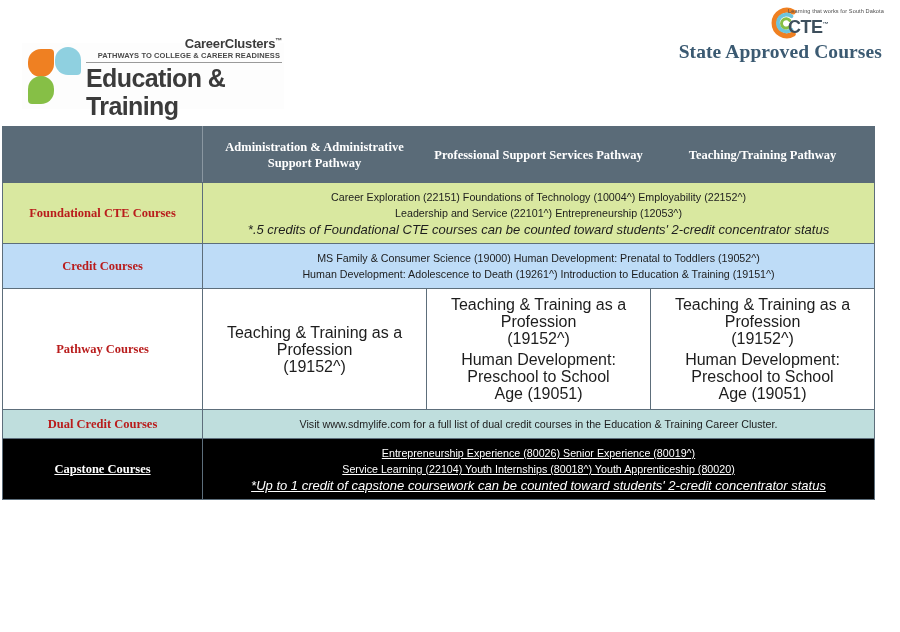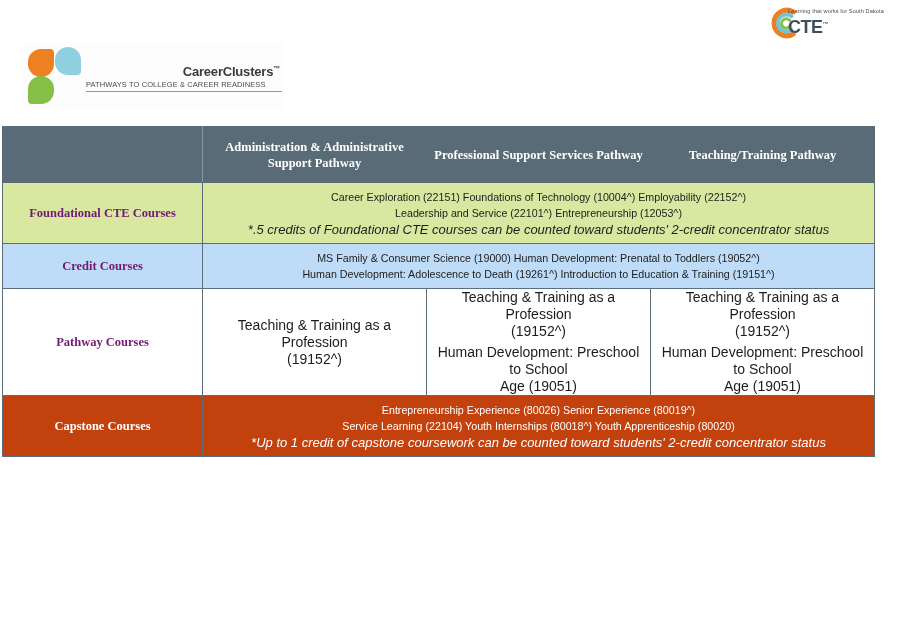--- a/index.html
+++ b/index.html
@@ -28,24 +28,25 @@
   .leaf.blue   { left: 27px; top: 0; background: #8fd0e0; border-radius: 13px 13px 4px 13px; }
   .leaf.green  { left: 0; top: 29px; background: #86bf46; border-radius: 13px 13px 13px 4px; }
   .cc-text { margin-left: 2px; padding-top: 2px; }
   .cc-title {
     text-align: right; font-weight: bold; color: #3b3b3b;
     font-size: 13px; letter-spacing: -0.2px; line-height: 14px;
     padding-right: 2px;
   }
   .cc-title sup { font-size: 7px; vertical-align: super; }
   .cc-sub {
-    text-align: left; color: #4a4a4a; font-size: 7.5px;
+    text-align: right; color: #4a4a4a; font-size: 7.5px;
     letter-spacing: 0.1px; line-height: 10px;
     border-bottom: 1px solid #9a9a9a; padding-bottom: 1px; padding-right: 2px;
     width: 196px;
+    font-weight: bold;
   }
   .cc-cluster {
     font-size: 25px; font-weight: bold; color: #3b3b3b;
     line-height: 28px; letter-spacing: -0.6px; margin-top: 1px;
   }
 
   
   .cte-logo { position: absolute; right: 12px; top: 4px; width: 122px; height: 38px; }
   .cte-swoosh { position: absolute; left: 0; top: 2px; width: 34px; height: 34px; }
   .cte-words { position: absolute; left: 22px; top: 4px; }
@@ -82,21 +83,21 @@
     font-size: 12.5px; line-height: 16px; text-align: center;
     padding: 10px 6px; height: 56px;
     border-color: #5a6b78;
   }
   tr.head-row th.blank { border-right: 1px solid #8a97a1; }
 
   
   td.rowlabel {
     text-align: center;
     font-family: "Liberation Serif", serif; font-weight: bold;
-    font-size: 12.5px; color: #701a75; padding: 6px 4px;
+    font-size: 12.5px; color: #b91c1c; padding: 6px 4px;
   }
   td.rowlabel.onDark { color: #ffffff; }
 
   
   td.content {
     text-align: center; padding: 6px 26px;
     font-size: 10.7px; line-height: 16px; color: #1d1d1d;
   }
   td.content.onDark { color: #ffffff; }
   td.content .note {
@@ -104,58 +105,60 @@
     line-height: 15px; margin-top: 1px;
   }
   td.content .line { display: block; }
 
   
   .bg-green  { background: #d9e8a0; }
   .bg-blue   { background: #bedcf7; }
   .bg-white  { background: #ffffff; }
   .bg-teal   { background: #bfdedd; }
   .bg-peach  { background: #f2c3a7; }
-  .bg-slate  { background: #c2410c; }
-
-  tr.r-pathway td.content { font-size: 14px; line-height: 17px; padding: 0 4px; }
+  .bg-slate  { background: #000000; text-decoration: underline; }
+
+  tr.r-pathway td.content { font-size: 16px; line-height: 17px; padding: 7px 4px; }
   tr.r-pathway td.content .pair { display: block; margin-top: 4px; }
   tr.r-dual td.content { font-size: 10.7px; }
 </style>
 </head>
 <body>
 
 <div class="page">
 
   <div class="header">
 
     <div class="cc-logo">
       <div class="cc-leaves">
         <span class="leaf orange"></span>
         <span class="leaf blue"></span>
         <span class="leaf green"></span>
       </div>
       <div class="cc-text">
         <div class="cc-title"><span>CareerClusters</span><sup>™</sup></div>
         <div class="cc-sub">PATHWAYS TO COLLEGE &amp; CAREER READINESS</div>
+        <div class="cc-cluster">Education &amp; Training</div>
       </div>
     </div>
 
     <div class="cte-logo">
       <svg class="cte-swoosh" viewBox="0 0 40 40">
         <path d="M32 7 A15 15 0 1 0 32 33" fill="none" stroke="#ef8022" stroke-width="6" stroke-linecap="round"></path>
         <path d="M30 12 A10 10 0 1 0 30 28" fill="none" stroke="#6cc4dd" stroke-width="4.5" stroke-linecap="round"></path>
         <path d="M28 17 A5.5 5.5 0 1 0 28 24" fill="none" stroke="#86bf46" stroke-width="3.5" stroke-linecap="round"></path>
       </svg>
       <div class="cte-words">
         <div class="cte-tag">Learning that works for South Dakota</div>
         <div class="cte-name"><span>CTE</span><sup>™</sup></div>
       </div>
     </div>
 
     <div class="title-block">
+      <div>State Approved Courses</div>
     </div>
   </div>
 
   <div class="table-wrap">
     <table class="matrix">
       <colgroup>
         <col class="col-label">
           <col class="col-a">
           <col class="col-b">
           <col class="col-c">
@@ -200,20 +203,26 @@
             <span class="line">Age (19051)</span>
           </td>
           <td class="content bg-white">
             <span class="line">Teaching &amp; Training as a Profession</span>
             <span class="line">(19152^)</span>
             <span class="line pair">Human Development: Preschool to School</span>
             <span class="line">Age (19051)</span>
           </td>
         </tr>
 
+        <tr class="r-dual">
+          <td class="rowlabel bg-teal">Dual Credit Courses</td>
+          <td class="content bg-teal" colspan="3">
+            <span class="line">Visit www.sdmylife.com for a full list of dual credit courses in the Education &amp; Training Career Cluster.</span>
+          </td>
+        </tr>
 
 
         <tr class="r-capstone">
           <td class="rowlabel onDark bg-slate">Capstone Courses</td>
           <td class="content onDark bg-slate" colspan="3">
             <span class="line">Entrepreneurship Experience (80026)   Senior Experience (80019^)</span>
             <span class="line">Service Learning (22104)   Youth Internships (80018^) Youth Apprenticeship (80020)</span>
             <span class="note">*Up to 1 credit of capstone coursework can be counted toward students' 2-credit concentrator status</span>
           </td>
         </tr>

